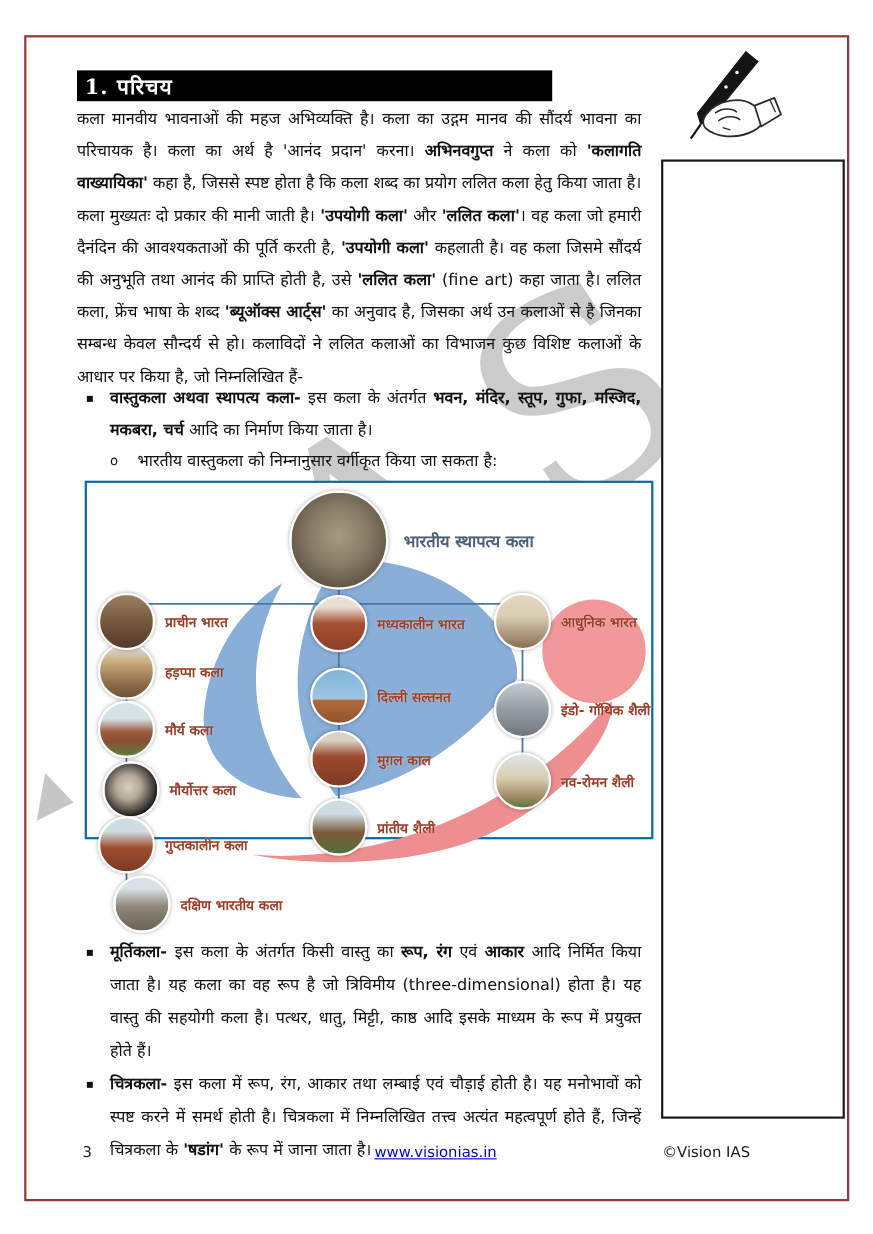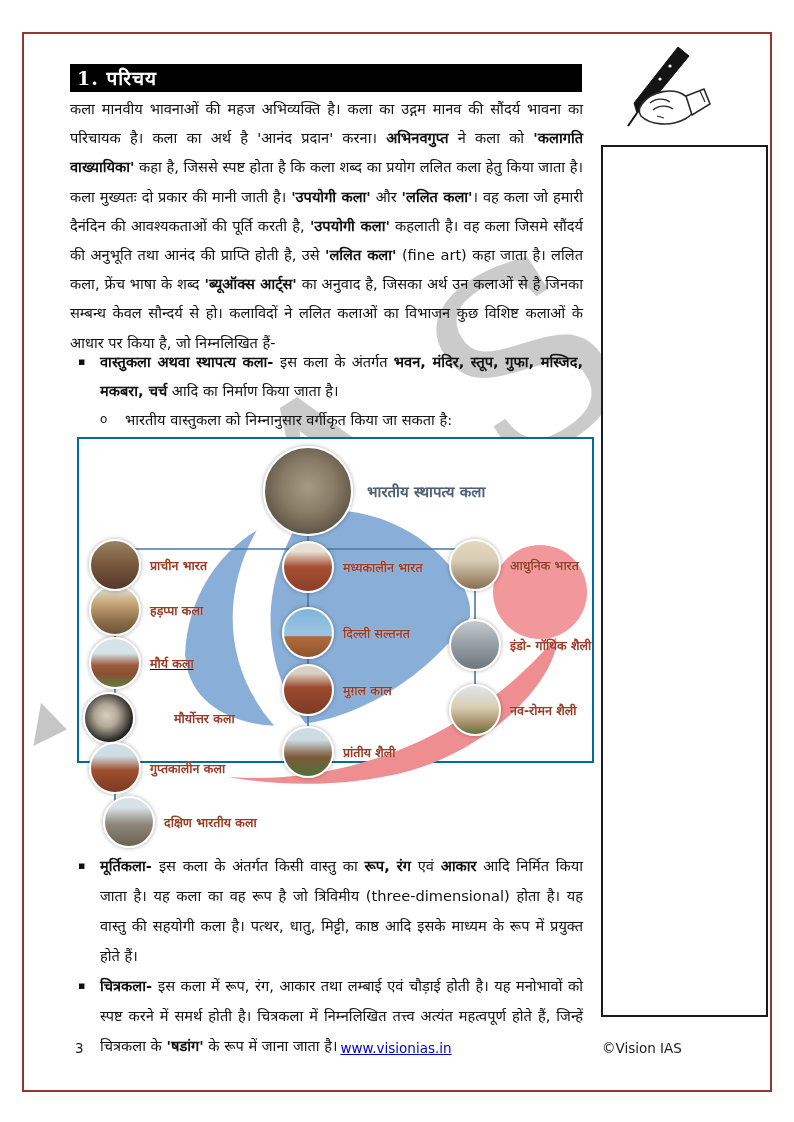--- a/index.html
+++ b/index.html
@@ -30,21 +30,21 @@
   }
   
   .pen-wrap{position:absolute;left:612px;top:44px;width:112px;height:96px;z-index:2;}
   
   .side-box{
     position:absolute;left:601px;top:145px;width:163px;height:868px;
     border:2px solid #1a1a1a;background:#ffffff;z-index:2;
   }
   
   .heading-bar{
-    position:absolute;left:70px;top:64px;width:512px;height:28px;
+    position:absolute;left:70px;top:64px;width:432px;height:28px;
     background:#000;color:#fff;z-index:3;
     display:flex;align-items:center;
     font-family:"DejaVu Serif","Liberation Serif",serif;
     font-size:19px;font-weight:bold;padding-left:7px;box-sizing:border-box;
     letter-spacing:1px;
   }
   
   .textblock{
     position:absolute;left:70px;width:513px;z-index:3;
     font-size:14.6px;line-height:29.2px;text-align:justify;color:#111;
@@ -72,22 +72,22 @@
   .nlabel{
     margin-left:9px;font-size:12.5px;font-weight:bold;color:#9a3c26;
     white-space:nowrap;text-shadow:0 0 1px rgba(255,255,255,.8);
   }
   .n-root .ph{width:90px;height:90px;}
   .n-root .nlabel{font-size:15px;color:#4e6078;margin-left:14px;}
   
   .n-root{left:184px;top:7px;}
   .n-ancient{left:10px;top:100px;}
   .n-harappa{left:10px;top:145px;}
-  .n-maurya{left:10px;top:198px;text-decoration:underline;}
-  .n-postmaurya{left:4px;top:253px;gap:30px;}
+  .n-maurya{left:10px;top:198px;}
+  .n-postmaurya{left:14px;top:253px;}
   .n-gupta{left:10px;top:303px;}
   .n-south{left:24px;top:357px;}
   .n-medieval{left:203px;top:102px;}
   .n-delhi{left:203px;top:168px;}
   .n-mughal{left:203px;top:225px;}
   .n-provincial{left:203px;top:287px;}
   .n-modern{left:370px;top:100px;text-align:right;}
   .n-indogothic{left:370px;top:180px;justify-content:flex-end;}
   .n-neoroman{left:370px;top:245px;}
   

